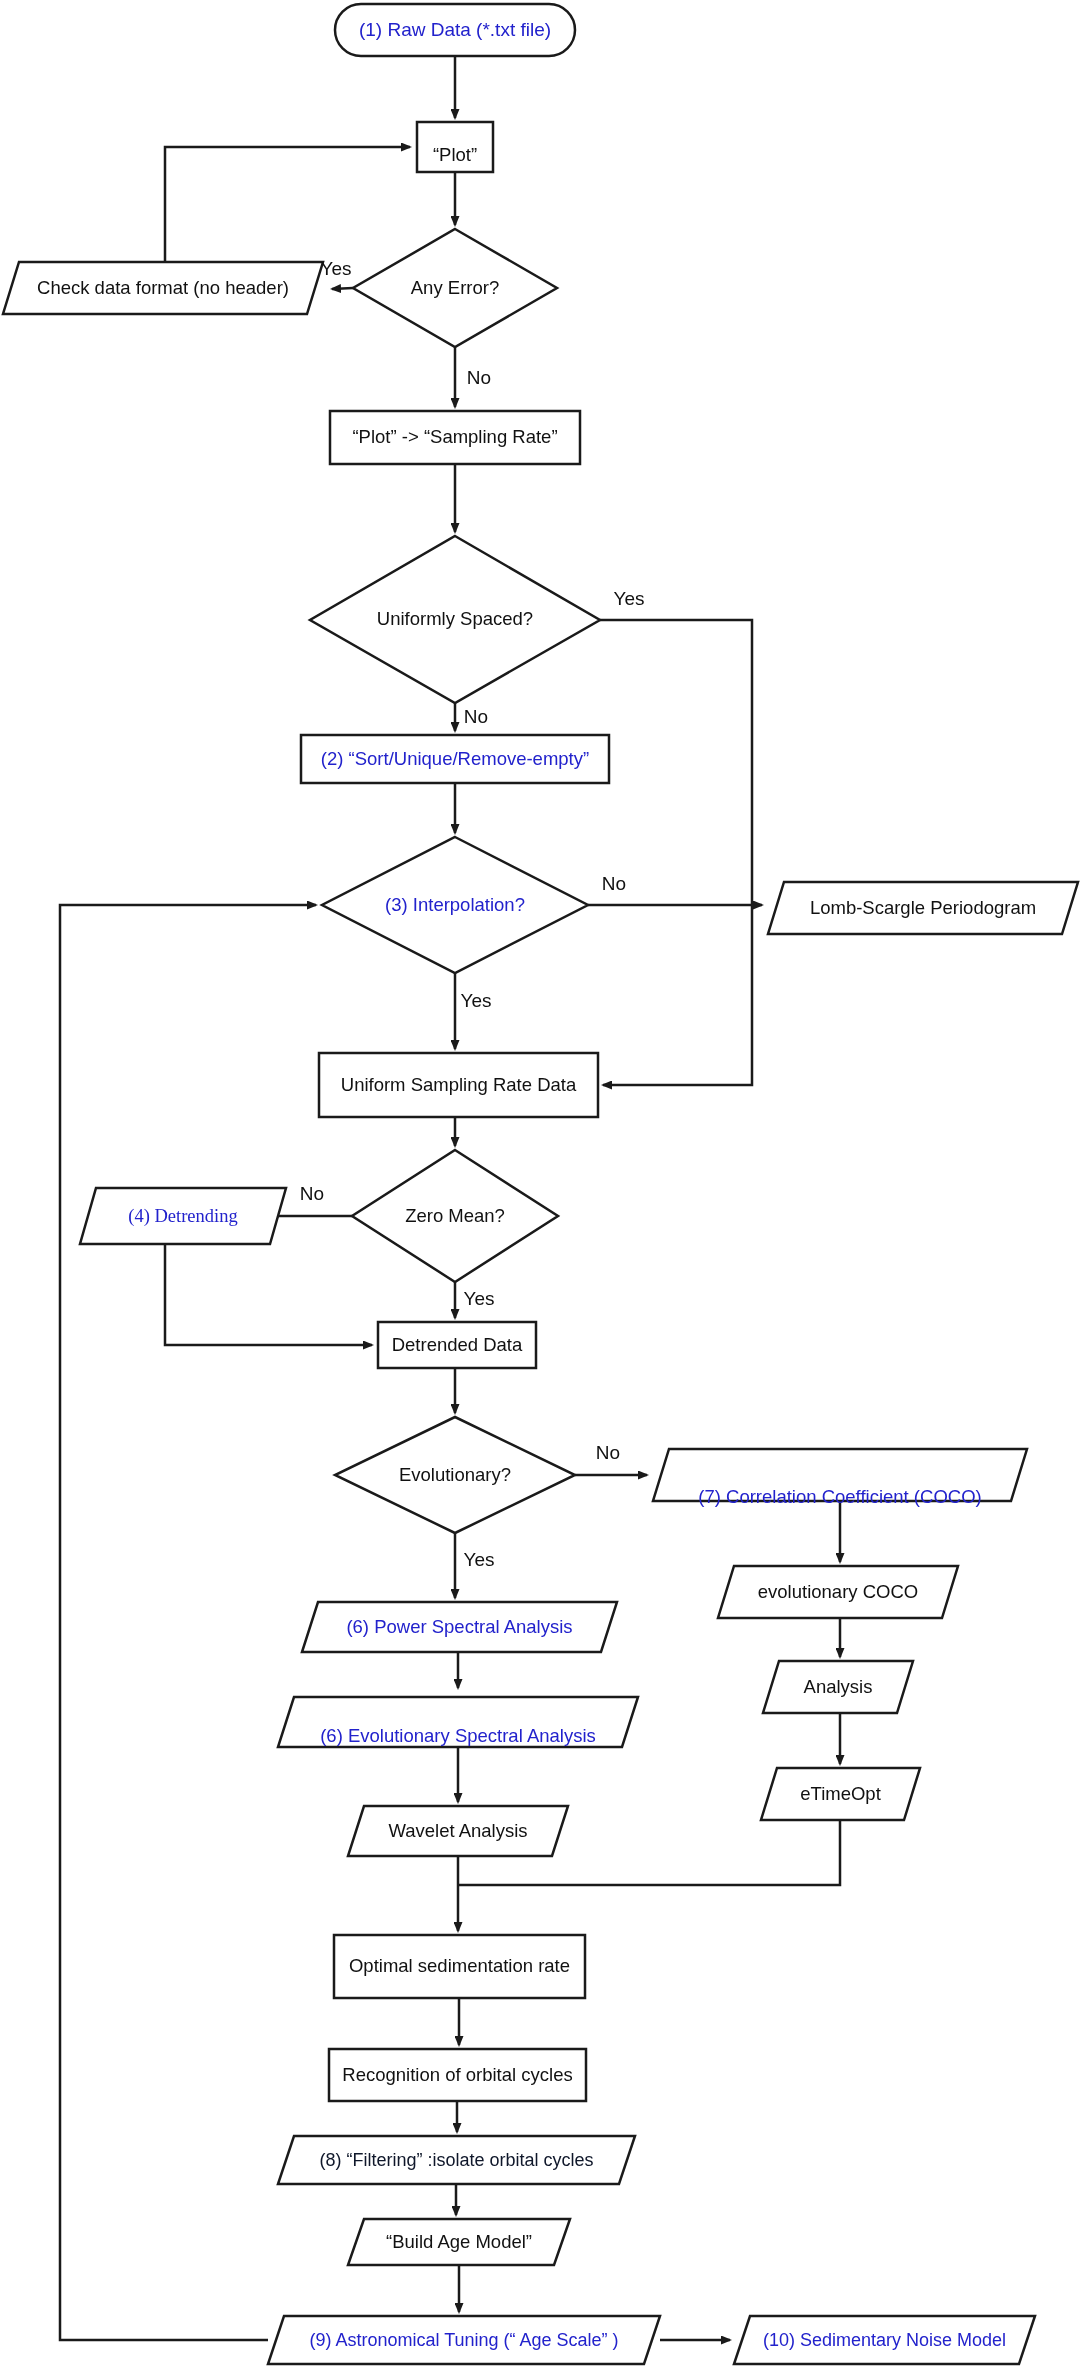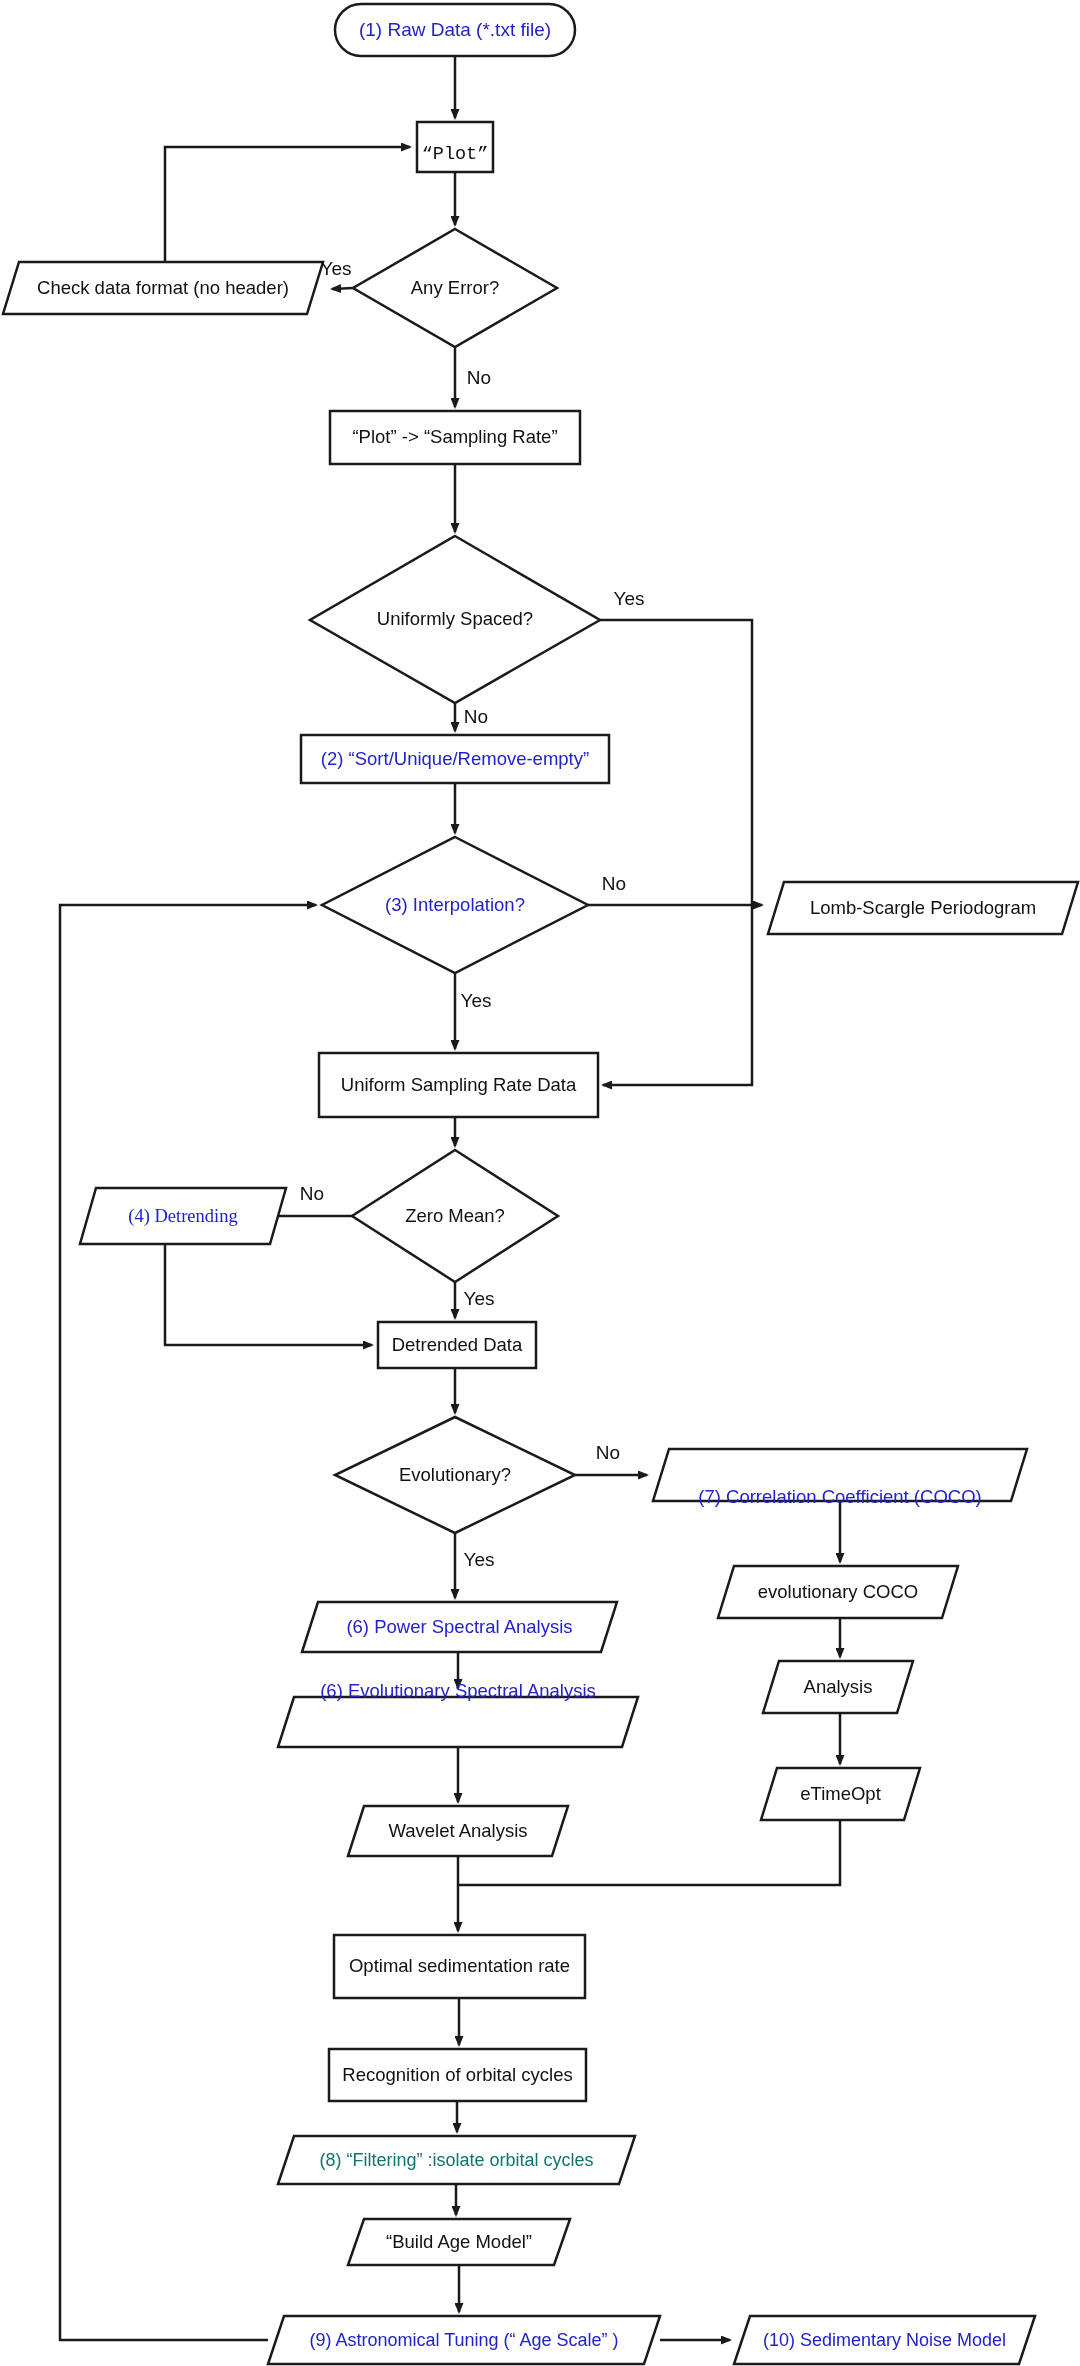--- a/index.html
+++ b/index.html
@@ -88,43 +88,43 @@
       <polygon points="294,1697 638,1697 622,1747 278,1747"></polygon>
       <polygon points="364,1806 568,1806 552,1856 348,1856"></polygon>
       <polygon points="294,2136 635,2136 619,2184 278,2184"></polygon>
       <polygon points="364,2219 570,2219 554,2265 348,2265"></polygon>
       <polygon points="284,2316 660,2316 644,2364 268,2364"></polygon>
       <polygon points="750,2316 1035,2316 1019,2364 734,2364"></polygon>
     </g>
   </svg>
 
   <div class="node accent" style="left: 335px; top: 4px; width: 240px; height: 52px; font-size: 19px; color: rgb(34, 34, 204);">(1) Raw Data  (*.txt file)</div>
-  <div class="node" style="left:417px;top:122px;width:76px;height:67px;font-family:Liberation Mono, monospace;">“Plot”</div>
+  <div class="node" style="left:417px;top:122px;width:76px;height:67px;">“Plot”</div>
   <div class="node" style="left:353px;top:229px;width:204px;height:118px;">Any Error?</div>
   <div class="node" style="left:3px;top:262px;width:320px;height:52px;">Check data format (no header)</div>
   <div class="node" style="left:330px;top:411px;width:250px;height:53px;">“Plot”  -&gt;  “Sampling Rate”</div>
   <div class="node" style="left:310px;top:536px;width:290px;height:167px;">Uniformly Spaced?</div>
   <div class="node accent" style="left: 301px; top: 735px; width: 308px; height: 48px; color: rgb(34, 34, 204);">(2)  “Sort/Unique/Remove-empty”</div>
   <div class="node accent" style="left: 322px; top: 837px; width: 266px; height: 136px; color: rgb(34, 34, 204);">(3) Interpolation?</div>
   <div class="node" style="left:768px;top:882px;width:310px;height:52px;">Lomb-Scargle Periodogram</div>
   <div class="node" style="left:319px;top:1053px;width:279px;height:64px;">Uniform Sampling Rate Data</div>
   <div class="node" style="left:352px;top:1150px;width:206px;height:132px;">Zero Mean?</div>
   <div class="node accent" style="left: 80px; top: 1188px; width: 206px; height: 56px; color: rgb(34, 34, 204); font-family: Liberation Serif, serif;">(4) Detrending</div>
   <div class="node" style="left:378px;top:1322px;width:158px;height:46px;">Detrended Data</div>
   <div class="node" style="left:335px;top:1417px;width:240px;height:116px;">Evolutionary?</div>
   <div class="node accent" style="left: 653px; top: 1449px; width: 374px; height: 52px; color: rgb(34, 34, 204); margin-top: 22px;">(7) Correlation Coefficient (COCO)</div>
   <div class="node" style="left:718px;top:1566px;width:240px;height:52px;">evolutionary COCO</div>
   <div class="node" style="left:763px;top:1661px;width:150px;height:52px;">Analysis</div>
   <div class="node" style="left:761px;top:1768px;width:159px;height:52px;">eTimeOpt</div>
   <div class="node accent" style="left: 302px; top: 1602px; width: 315px; height: 50px; color: rgb(34, 34, 204);">(6) Power Spectral Analysis</div>
-  <div class="node accent" style="left: 278px; top: 1666px; width: 360px; height: 50px; color: rgb(34, 34, 204);">(6) Evolutionary Spectral Analysis</div>
+  <div class="node accent" style="left: 278px; top: 1711px; width: 360px; height: 50px; color: rgb(34, 34, 204);">(6) Evolutionary Spectral Analysis</div>
   <div class="node" style="left:348px;top:1806px;width:220px;height:50px;">Wavelet Analysis</div>
   <div class="node" style="left:334px;top:1935px;width:251px;height:63px;">Optimal sedimentation rate</div>
   <div class="node" style="left:329px;top:2049px;width:257px;height:52px;">Recognition of orbital cycles</div>
-  <div class="node accent" style="left: 278px; top: 2136px; width: 357px; height: 48px; font-size: 18px; color: #0f766e;">(8)  “Filtering” :isolate orbital cycles</div>
+  <div class="node accent" style="left: 278px; top: 2136px; width: 357px; height: 48px; font-size: 18px; color: #0f172a;">(8)  “Filtering” :isolate orbital cycles</div>
   <div class="node" style="left:348px;top:2219px;width:222px;height:46px;">“Build Age Model”</div>
   <div class="node accent" style="left: 268px; top: 2316px; width: 392px; height: 48px; font-size: 18px; color: rgb(34, 34, 204);">(9) Astronomical Tuning (“ Age Scale” )</div>
   <div class="node accent" style="left: 734px; top: 2316px; width: 301px; height: 48px; font-size: 18px; color: rgb(34, 34, 204);">(10) Sedimentary Noise Model</div>
 
   <div class="edge-label" style="left:336px;top:269px;">Yes</div>
   <div class="edge-label" style="left:479px;top:378px;">No</div>
   <div class="edge-label" style="left:629px;top:599px;">Yes</div>
   <div class="edge-label" style="left:476px;top:717px;">No</div>
   <div class="edge-label" style="left:614px;top:884px;">No</div>
   <div class="edge-label" style="left:476px;top:1001px;">Yes</div>

